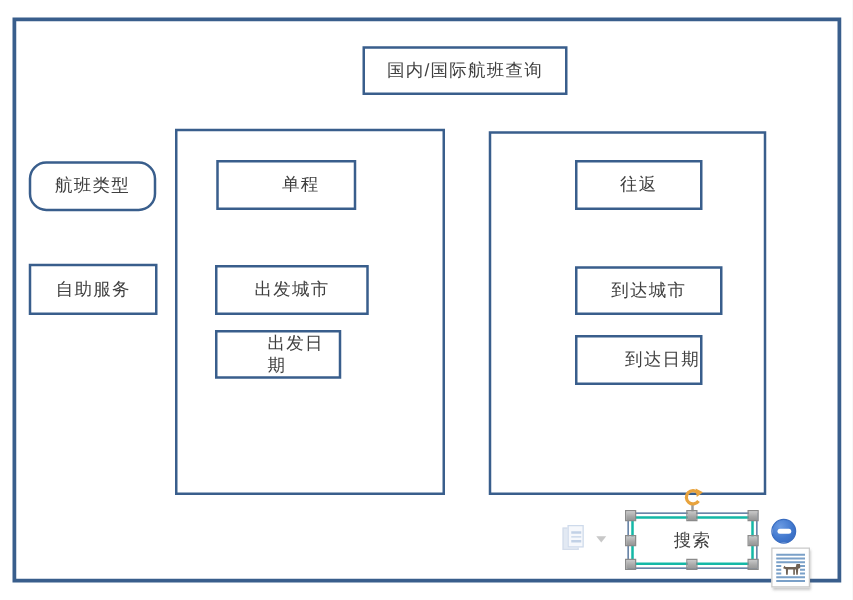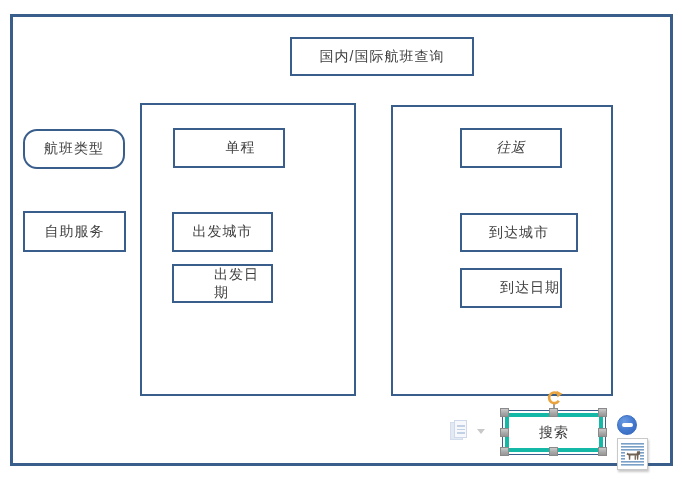--- a/index.html
+++ b/index.html
@@ -12,21 +12,21 @@
   
   .outer-frame{border:3px solid #395E8C;background:transparent;}
   .panel{border:2.5px solid #395E8C;background:#ffffff;}
   .box{
     border:2.5px solid #395E8C;background:#ffffff;
     display:flex;align-items:center;justify-content:center;
     font-size:14px;color:#3F3F3F;letter-spacing:1px;
   }
   
   .search-shape{
-    border:4px solid #14b8a6;outline:1.5px solid #395E8C;outline-offset:2px;
+    border:2px solid #14b8a6;outline:1.5px solid #395E8C;outline-offset:2px;
     background:#ffffff;display:flex;align-items:center;justify-content:center;
     font-size:14px;color:#3F3F3F;letter-spacing:1px;z-index:5;
   }
   .handle{
     position:absolute;width:9px;height:9px;z-index:8;
     background:linear-gradient(180deg,#c9c9c9 0%,#a7a7a7 60%,#979797 100%);
     border:1px solid #8a8a8a;box-sizing:border-box;
   }
   .rot-stem{position:absolute;width:2px;height:9px;background:#9d9d9d;z-index:7;}
   .rot-svg{position:absolute;z-index:9;}
@@ -54,44 +54,44 @@
     box-shadow:1px 2px 2px rgba(100,100,100,.35);z-index:6;
   }
 </style>
 </head>
 <body>
 
 <div id="stage">
 
   <div class="abs outer-frame" style="left:10px;top:14px;width:663px;height:452px;"></div>
 
-  <div class="abs box" style="left:290px;top:37px;width:184px;height:39px;justify-content:center;">
+  <div class="abs box" style="left:290px;top:37px;width:164px;height:39px;justify-content:center;">
     <span>国内/国际航班查询</span>
   </div>
 
   <div class="abs box" style="left:23px;top:129px;width:102px;height:40px;border-radius:14px;">
     <span>航班类型</span>
   </div>
   <div class="abs box" style="left:23px;top:211px;width:103px;height:41px;">
     <span>自助服务</span>
   </div>
 
   <div class="abs panel" style="left:140px;top:103px;width:216px;height:293px;"></div>
   <div class="abs box" style="left:173px;top:128px;width:112px;height:40px;padding-left:23px;">
     <span>单程</span>
   </div>
-  <div class="abs box" style="left:172px;top:212px;width:101px;height:40px;">
+  <div class="abs box" style="left:172px;top:212px;width:123px;height:40px;">
     <span>出发城市</span>
   </div>
   <div class="abs box" style="left:172px;top:264px;width:101px;height:39px;padding-left:40px;">
     <span>出发日期</span>
   </div>
 
   <div class="abs panel" style="left:391px;top:105px;width:222px;height:291px;"></div>
-  <div class="abs box" style="left:460px;top:128px;width:102px;height:40px;font-style:italic;">
+  <div class="abs box" style="left:460px;top:128px;width:102px;height:40px;">
     <span>往返</span>
   </div>
   <div class="abs box" style="left:460px;top:213px;width:118px;height:39px;">
     <span>到达城市</span>
   </div>
   <div class="abs box" style="left:460px;top:268px;width:102px;height:40px;justify-content:flex-end;">
     <span>到达日期</span>
   </div>
 
   <div class="abs search-shape" style="left:505px;top:413px;width:98px;height:39px;">

